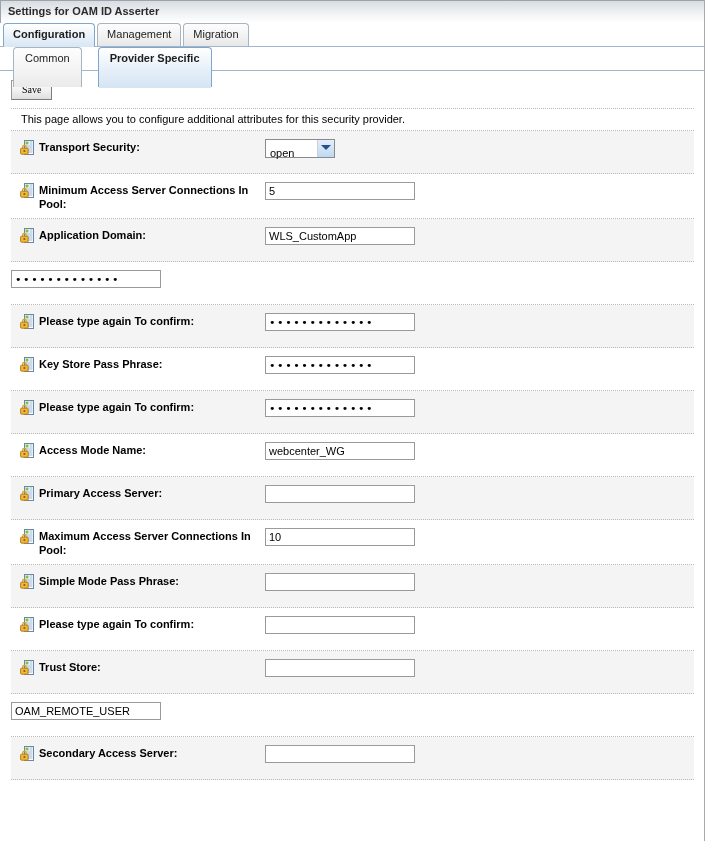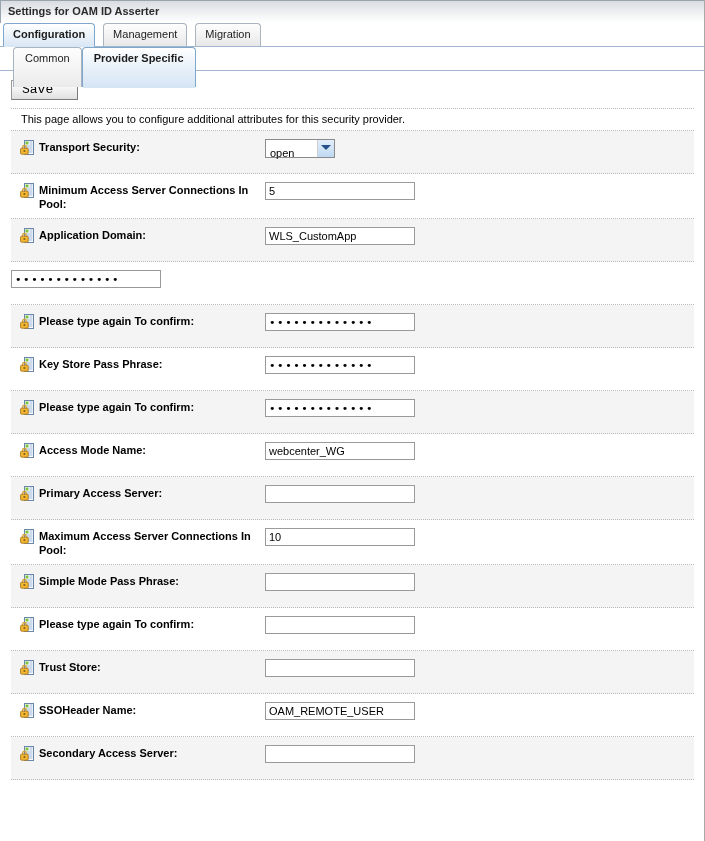--- a/index.html
+++ b/index.html
@@ -55,21 +55,21 @@
     position: absolute;
     left: 0; right: 0; bottom: 0;
     height: 0;
   }
   .tab {
     position: relative;
     display: inline-block;
     height: 23px;
     line-height: 21px;
     padding: 0 9px;
-    margin-right: 8px;
+    margin-right: 2px;
     box-sizing: border-box;
     font-size: 11px;
     color: #1d1d1d;
     border: 1px solid #a8b4bf;
     border-bottom: none;
     border-top-left-radius: 4px;
     border-top-right-radius: 4px;
     background: linear-gradient(to bottom, #fdfdfd 0%, #f1f1f1 60%, #e7e7e7 100%);
     vertical-align: bottom;
     white-space: nowrap;
@@ -97,21 +97,21 @@
     box-sizing: border-box;
     border-bottom: 1px solid #9fb6cd;
     background: #ffffff;
   }
   .tab-inner {
     position: relative;
     display: inline-block;
     height: 40px;
     line-height: 21px;
     padding: 0 11px;
-    margin-right: 0;
+    margin-right: 16px;
     box-sizing: border-box;
     font-size: 11px;
     color: #1d1d1d;
     border: 1px solid #a8b4bf;
     border-bottom: none;
     border-top-left-radius: 4px;
     border-top-right-radius: 4px;
     background: linear-gradient(to bottom, #fdfdfd 0%, #f3f3f3 60%, #eaeaea 100%);
     vertical-align: bottom;
     white-space: nowrap;
@@ -131,24 +131,24 @@
     background: #d6e5f4;
   }
 
   
   .button-row {
     padding: 9px 0 8px 11px;
     background: #ffffff;
   }
   .btn {
     display: inline-block;
-    font-family: Liberation Mono, monospace;
-    font-size: 13px;
+    font-family: Liberation Serif, serif;
+    font-size: 10px;
     color: #000;
-    padding: 2px 24px 3px 10px;
+    padding: 2px 10px 3px 10px;
     background: linear-gradient(to bottom, #ffffff 0%, #f2f2f2 50%, #dfdfdf 100%);
     border: 1px solid #9a9a9a;
     border-right-color: #7b7b7b;
     border-bottom-color: #7b7b7b;
     cursor: pointer;
     line-height: 13px;
   }
 
   
   .form-wrap {
@@ -536,36 +536,20 @@
                 <rect x="6.5" y="11.5" width="7" height="1" fill="#9ab6d8"></rect>
                 <path d="M3 7.2 a2.4 2.4 0 0 1 4.8 0 v1.4 h-1.3 v-1.4 a1.1 1.1 0 0 0 -2.2 0 v1.4 h-1.3 z" fill="#d8a02a"></path>
                 <rect x="1.6" y="8.2" width="7.6" height="6" rx="1" fill="#f2b733" stroke="#a9781c" stroke-width="0.9"></rect>
                 <circle cx="5.4" cy="11.0" r="1.1" fill="#8a5e14"></circle>
               </svg></span>
             <span class="lbl">Trust Store:</span>
           </div>
           <div class="fcell-field"><input type="text" class="txtfield" value="" style=""></div>
         </div>
         <div class="frow plain">
-          <div class="fcell-label">
-            <span class="lockdoc"><svg width="16" height="15" viewBox="0 0 16 15" xmlns="http://www.w3.org/2000/svg">
-                <rect x="5.5" y="0.5" width="9" height="14" fill="#ffffff" stroke="#6a86a8" stroke-width="1"></rect>
-                <rect x="6.5" y="1.5" width="3" height="3" fill="#7ec242"></rect>
-                <rect x="10.5" y="1.5" width="3" height="1" fill="#9ab6d8"></rect>
-                <rect x="10.5" y="3.5" width="3" height="1" fill="#9ab6d8"></rect>
-                <rect x="6.5" y="5.5" width="7" height="1" fill="#9ab6d8"></rect>
-                <rect x="6.5" y="7.5" width="7" height="1" fill="#9ab6d8"></rect>
-                <rect x="6.5" y="9.5" width="7" height="1" fill="#9ab6d8"></rect>
-                <rect x="6.5" y="11.5" width="7" height="1" fill="#9ab6d8"></rect>
-                <path d="M3 7.2 a2.4 2.4 0 0 1 4.8 0 v1.4 h-1.3 v-1.4 a1.1 1.1 0 0 0 -2.2 0 v1.4 h-1.3 z" fill="#d8a02a"></path>
-                <rect x="1.6" y="8.2" width="7.6" height="6" rx="1" fill="#f2b733" stroke="#a9781c" stroke-width="0.9"></rect>
-                <circle cx="5.4" cy="11.0" r="1.1" fill="#8a5e14"></circle>
-              </svg></span>
-            <span class="lbl">SSOHeader Name:</span>
-          </div>
           <div class="fcell-field"><input type="text" class="txtfield" value="OAM_REMOTE_USER" style=""></div>
         </div>
         <div class="frow shaded">
           <div class="fcell-label">
             <span class="lockdoc"><svg width="16" height="15" viewBox="0 0 16 15" xmlns="http://www.w3.org/2000/svg">
                 <rect x="5.5" y="0.5" width="9" height="14" fill="#ffffff" stroke="#6a86a8" stroke-width="1"></rect>
                 <rect x="6.5" y="1.5" width="3" height="3" fill="#7ec242"></rect>
                 <rect x="10.5" y="1.5" width="3" height="1" fill="#9ab6d8"></rect>
                 <rect x="10.5" y="3.5" width="3" height="1" fill="#9ab6d8"></rect>
                 <rect x="6.5" y="5.5" width="7" height="1" fill="#9ab6d8"></rect>

